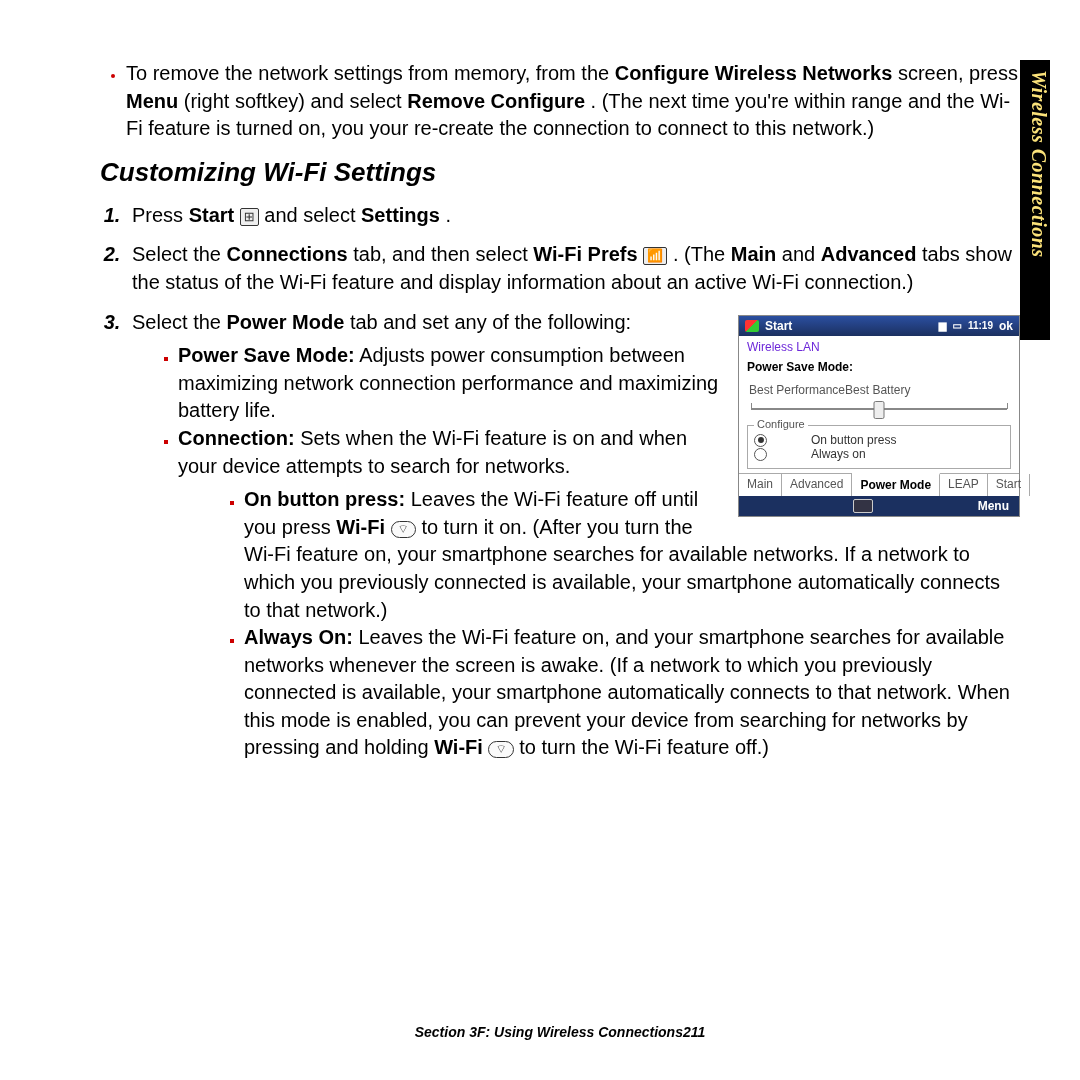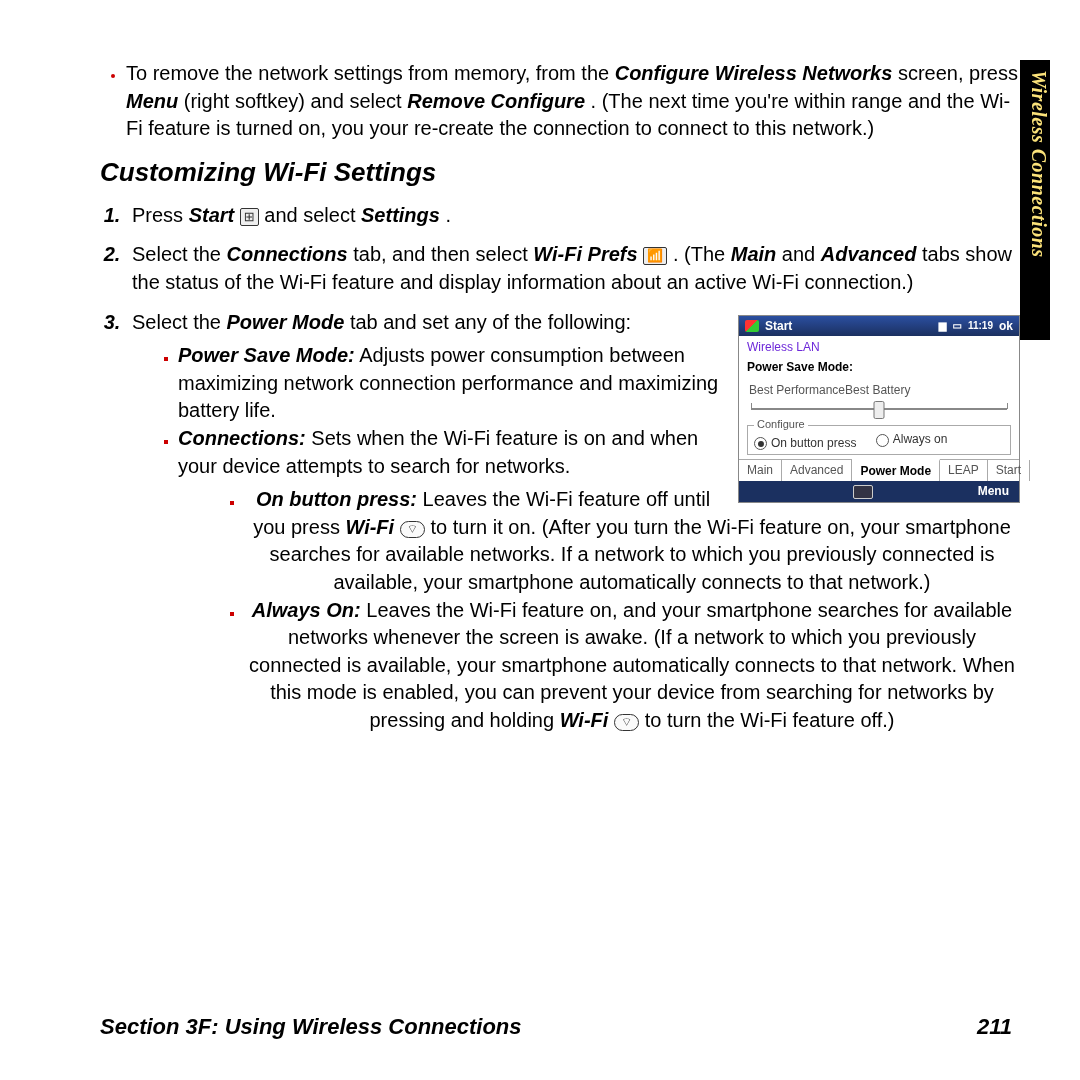--- a/index.html
+++ b/index.html
@@ -33,34 +33,34 @@
     font-family: "Times New Roman", serif;
     font-size: 20px;
     text-align: left;
     padding-top: 10px;
     letter-spacing: 0.5px;
   }
   ul.disc { list-style: disc; margin: 0 0 14px 0; padding-left: 26px; }
   ul.disc > li::marker { color: #c00; font-size: 14px; }
   ul.square { list-style: square; margin: 6px 0 0 0; padding-left: 46px; }
   ul.square > li::marker { color: #c00; font-size: 12px; }
-  ul.square2 { list-style: square; margin: 6px 0 0 0; padding-left: 66px; text-align: center; }
+  ul.square2 { list-style: square; margin: 6px 0 0 0; padding-left: 66px; }
   ul.square2 > li::marker { color: #c00; font-size: 12px; }
   ol { margin: 0; padding-left: 26px; }
   ol > li { padding-left: 6px; margin-bottom: 12px; }
   ol > li::marker { font-weight: bold; font-style: italic; }
   li { line-height: 1.38; }
   h3.sub {
     font-family: Arial, Helvetica, sans-serif;
     font-style: italic;
     font-weight: bold;
     font-size: 26px;
     margin: 14px 0 14px 0;
   }
-  .bi { font-weight: bold; font-style: italic; }
+  .bi { font-weight: bold; }
   .icon-box {
     display: inline-block;
     border: 1px solid #333;
     border-radius: 2px;
     padding: 0 3px;
     font-size: 13px;
     line-height: 16px;
     vertical-align: 1px;
     background: #eee;
     color: #333;
@@ -72,28 +72,28 @@
     padding: 0 6px;
     font-size: 12px;
     line-height: 15px;
     vertical-align: 1px;
     background: #fafafa;
     color: #333;
   }
   .footer {
     position: absolute;
     left: 100px;
-    right: 68px;
+    right: 60px;
     bottom: 40px;
     display: flex;
-    justify-content: space-between;
+    justify-content: center;
     font-style: italic;
     font-weight: bold;
     font-family: Arial, Helvetica, sans-serif;
-    font-size: 22px;
+    font-size: 14px;
   }
   
   .shot {
     float: right;
     width: 280px;
     margin: 6px 0 10px 16px;
     border: 1px solid #888;
     font-size: 12px;
     font-family: Tahoma, Arial, sans-serif;
     background: #fff;
@@ -112,21 +112,21 @@
   .shot-top .ind { font-size: 10px; margin-right: 6px; }
   .shot-subtitle { color: #6d28d9; padding: 4px 8px 2px 8px; }
   .shot-label { font-weight: bold; padding: 4px 8px 2px 8px; }
   .slider-row { display:flex; color:#555; padding:6px 10px 0 10px; }
   .slider { position:relative; margin:6px 12px 10px 12px; height:12px; }
   .slider .track { position:absolute; left:0; right:0; top:5px; height:2px; background:#888; }
   .slider .tick { position:absolute; top:0; width:1px; height:6px; background:#888; }
   .slider .thumb { position:absolute; top:-2px; width:9px; height:16px; background:#eee; border:1px solid #777; border-radius:2px; transform:translateX(-50%); }
   .group { border:1px solid #aaa; margin:6px 8px 4px 8px; padding:6px 6px 4px 6px; position:relative; }
   .group .legend { position:absolute; top:-8px; left:6px; background:#fff; color:#555; font-size:11px; padding:0 3px; }
-  .radio { display:inline-flex; align-items:flex-end; margin-right:16px; color:#333; }
+  .radio { display:inline-flex; align-items:center; margin-right:16px; color:#333;gap:40px; }
   .radio .dot { width:11px; height:11px; border:1px solid #555; border-radius:50%; margin-right:4px; display:flex; align-items:center; justify-content:center; }
   .radio .dot.sel::after { content:""; width:6px; height:6px; background:#333; border-radius:50%; }
   .tabs { display:flex; border-top:1px solid #aaa; margin-top:4px; }
   .tabs .tab { flex:0 0 auto; padding:3px 8px; border-right:1px solid #aaa; color:#555; }
   .tabs .tab.active { background:#fff; color:#000; font-weight:bold; border-top:2px solid #fff; margin-top:-1px; }
   .shot-bottom { background:#1b3060; color:#fff; display:flex; justify-content:space-between; align-items:center; padding:3px 10px; font-weight:bold; }
   .kbd { width:18px; height:12px; border:1px solid #ccc; border-radius:2px; background:#334; }
   .clear { clear: both; }
 </style>
 </head>
@@ -224,21 +224,21 @@
           <span>Menu</span>
         </div>
       </div>
 
       <ul class="square">
         <li>
           <span class="bi">Power Save Mode:</span>
           <span> Adjusts power consumption between maximizing network connection performance and maximizing battery life.</span>
         </li>
         <li>
-          <span class="bi">Connections:</span>
+          <span class="bi">Connection:</span>
           <span> Sets when the Wi-Fi feature is on and when your device attempts to search for networks.</span>
 
           <ul class="square2">
             <li>
               <span class="bi">On button press:</span>
               <span> Leaves the Wi-Fi feature off until you press </span>
               <span class="bi">Wi-Fi</span>
               <span class="icon-oval">⌔</span>
               <span> to turn it on. (After you turn the Wi-Fi feature on, your smartphone searches for available networks. If a network to which you previously connected is available, your smartphone automatically connects to that network.)</span>
             </li>

